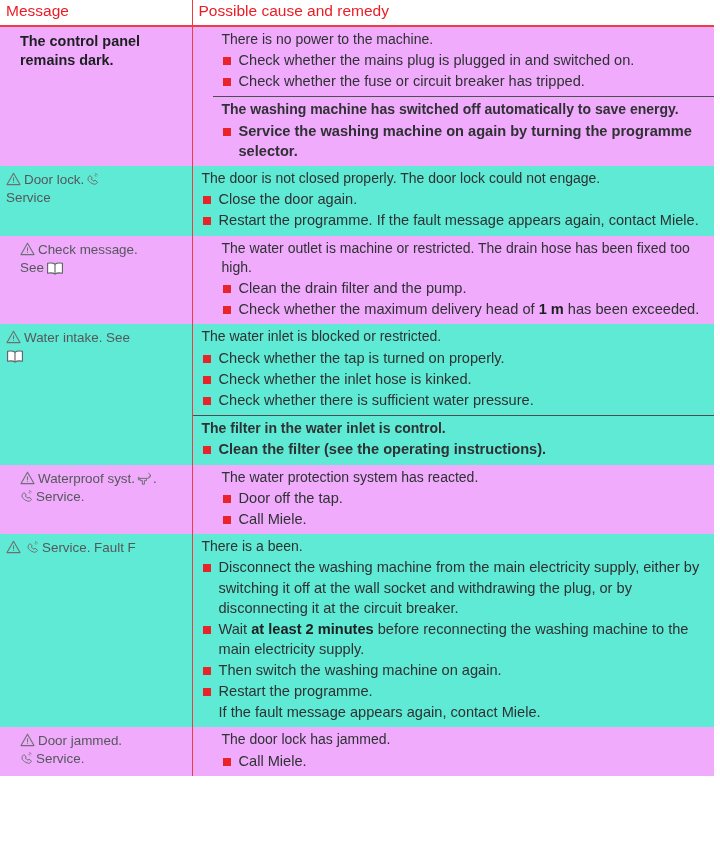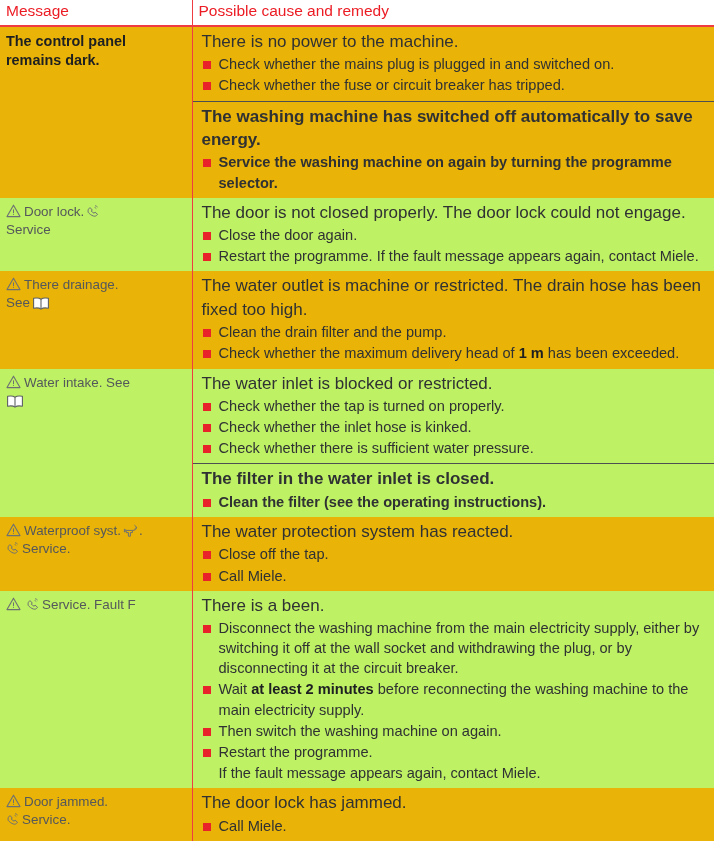--- a/index.html
+++ b/index.html
@@ -67,34 +67,34 @@
     font-size: 14.4px;
     line-height: 1.32;
   }
   td.rem-cell {
     border-left: 1.6px solid #ef3b42;
     padding: 0;
     box-sizing: border-box;
   }
 
   
-  tr.shaded td { background: #eab308; }
-  tr.plain  td { background: #bef264; }
+  tr.shaded td { background: #f0abfc; padding-left: 20px; }
+  tr.plain  td { background: #5eead4; }
 
   
   .sub {
     padding: 3px 6px 5px 9px;
   }
   .sub + .sub {
     border-top: 1.3px solid #4c4f52;
     font-weight: bold;
   }
 
   .lead {
-    font-size: 17px;
+    font-size: 14px;
     line-height: 1.38;
     color: #2f3133;
     margin: 0 0 0 0;
   }
 
   ul.bullets {
     list-style: none;
     margin: 0;
     padding: 0;
   }
@@ -207,21 +207,21 @@
 
       <tr class="shaded">
         <td class="msg-cell">
           <span class="msg-line">
             <span class="ic ic-warn">
               <svg width="15" height="14" viewBox="0 0 15 14">
                   <path d="M7.5 1.2 L14 12.6 L1 12.6 Z" fill="none" stroke="#6d7073" stroke-width="1.1" stroke-linejoin="round"></path>
                   <rect x="7" y="5.4" width="1" height="3.6" fill="#6d7073"></rect>
                   <rect x="7" y="9.8" width="1" height="1" fill="#6d7073"></rect>
                 </svg>
-            </span><span>There drainage.</span>
+            </span><span>Check message.</span>
           </span>
           <span class="msg-line">
             <span>See</span><span class="ic ic-book">
               <svg width="18" height="15" viewBox="0 0 18 15">
                   <path d="M9 3.2 C7.3 1.9 4.6 1.7 1.6 2.3 L1.6 12.2 C4.6 11.6 7.3 11.8 9 13.1 C10.7 11.8 13.4 11.6 16.4 12.2 L16.4 2.3 C13.4 1.7 10.7 1.9 9 3.2 Z" fill="#ffffff" stroke="#5d6063" stroke-width="1.1" stroke-linejoin="round"></path>
                   <path d="M9 3.2 L9 13.1" fill="none" stroke="#5d6063" stroke-width="1.1"></path>
                 </svg>
             </span>
           </span>
         </td>
@@ -259,21 +259,21 @@
         <td class="rem-cell">
           <div class="sub">
             <div class="lead">The water inlet is blocked or restricted.</div>
             <ul class="bullets">
               <li>Check whether the tap is turned on properly.</li>
               <li>Check whether the inlet hose is kinked.</li>
               <li>Check whether there is sufficient water pressure.</li>
             </ul>
           </div>
           <div class="sub">
-            <div class="lead">The filter in the water inlet is closed.</div>
+            <div class="lead">The filter in the water inlet is control.</div>
             <ul class="bullets">
               <li>Clean the filter (see the operating instructions).</li>
             </ul>
           </div>
         </td>
       </tr>
 
       <tr class="shaded">
         <td class="msg-cell">
           <span class="msg-line">
@@ -299,21 +299,21 @@
                   <path d="M9.0 1.7 C10.0 1.9 10.9 2.4 11.6 3.1" fill="none" stroke="#6d7073" stroke-width="0.9"></path>
                   <path d="M8.6 3.5 C9.3 3.7 9.9 4.1 10.3 4.6" fill="none" stroke="#6d7073" stroke-width="0.9"></path>
                 </svg>
             </span><span>Service.</span>
           </span>
         </td>
         <td class="rem-cell">
           <div class="sub">
             <div class="lead">The water protection system has reacted.</div>
             <ul class="bullets">
-              <li>Close off the tap.</li>
+              <li>Door off the tap.</li>
               <li>Call Miele.</li>
             </ul>
           </div>
         </td>
       </tr>
 
       <tr class="plain">
         <td class="msg-cell">
           <span class="msg-line">
             <span class="ic ic-warn">

